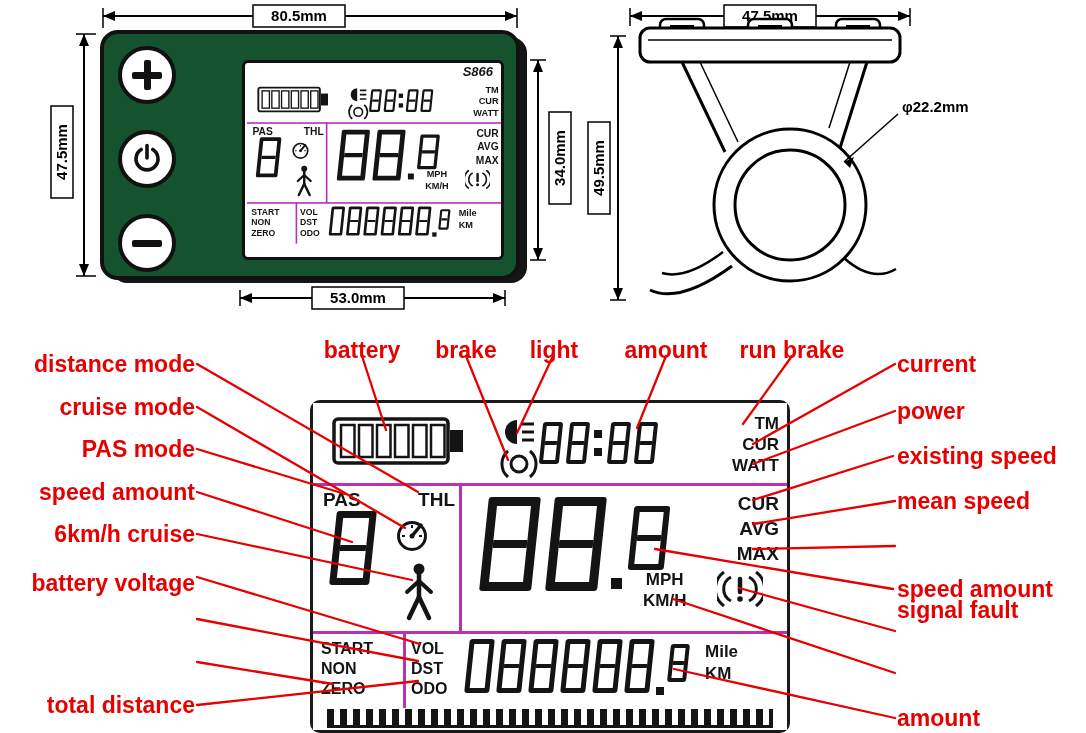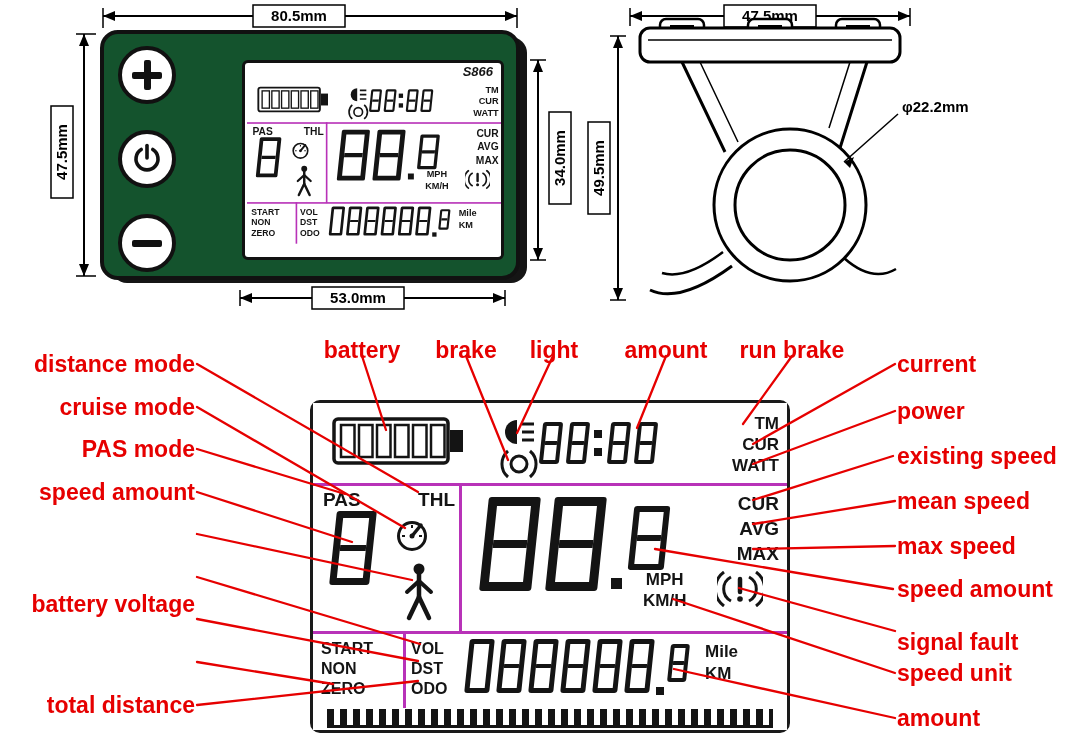--- a/index.html
+++ b/index.html
@@ -507,32 +507,31 @@
     <line x1="893" y1="589" x2="655" y2="549"></line>
     <line x1="895" y1="631" x2="739" y2="588"></line>
     <line x1="895" y1="673" x2="673" y2="599"></line>
     <line x1="895" y1="718" x2="674" y2="669"></line>
   </svg>
 
   <div class="ann ann-left" style="top:350px">distance mode</div>
   <div class="ann ann-left" style="top:393px">cruise mode</div>
   <div class="ann ann-left" style="top:435px">PAS mode</div>
   <div class="ann ann-left" style="top:478px">speed amount</div>
-  <div class="ann ann-left" style="top:590px">battery voltage</div>
+  <div class="ann ann-left" style="top:520px">6km/h cruise</div>
+  <div class="ann ann-left" style="top:569px">battery voltage</div>
   <div class="ann ann-left" style="top:691px">total distance</div>
 
   <div class="ann ann-top" style="top:336px;left:312px;width:100px">battery</div>
   <div class="ann ann-top" style="top:336px;left:430px;width:72px">brake</div>
   <div class="ann ann-top" style="top:336px;left:524px;width:60px">light</div>
   <div class="ann ann-top" style="top:336px;left:618px;width:96px">amount</div>
   <div class="ann ann-top" style="top:336px;left:738px;width:108px">run brake</div>
 
   <div class="ann ann-right" style="top:350px">current</div>
   <div class="ann ann-right" style="top:397px">power</div>
   <div class="ann ann-right" style="top:487px">mean speed</div>
   <div class="ann ann-right" style="top:442px">existing speed</div>
-  <div class="ann ann-right" style="top:532px">max speed</div>
   <div class="ann ann-right" style="top:575px">speed amount</div>
-  <div class="ann ann-right" style="top:628px">signal fault</div>
-  <div class="ann ann-right" style="top:659px">speed unit</div>
+  <div class="ann ann-right" style="top:596px">signal fault</div>
   <div class="ann ann-right" style="top:704px">amount</div>
 
 </div>
 
 </body></html>

